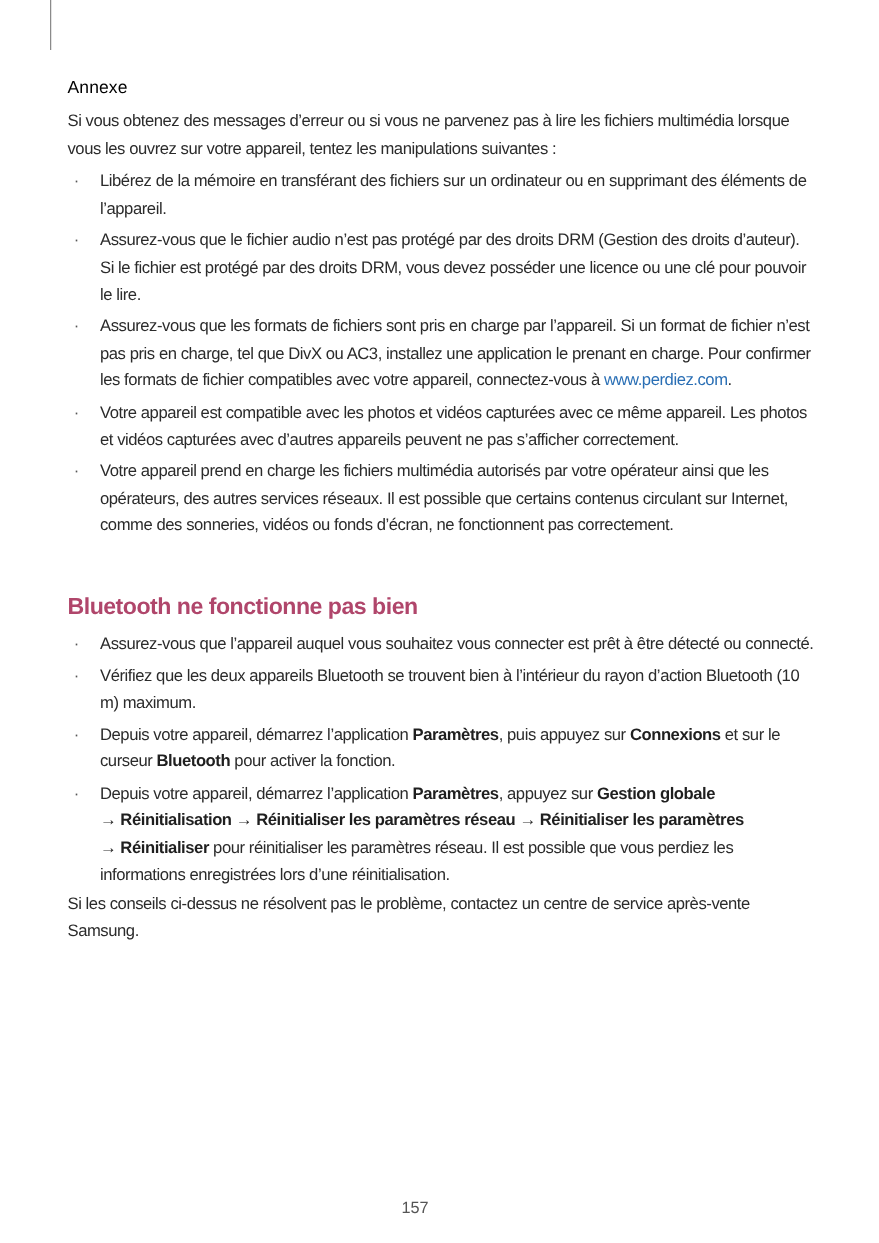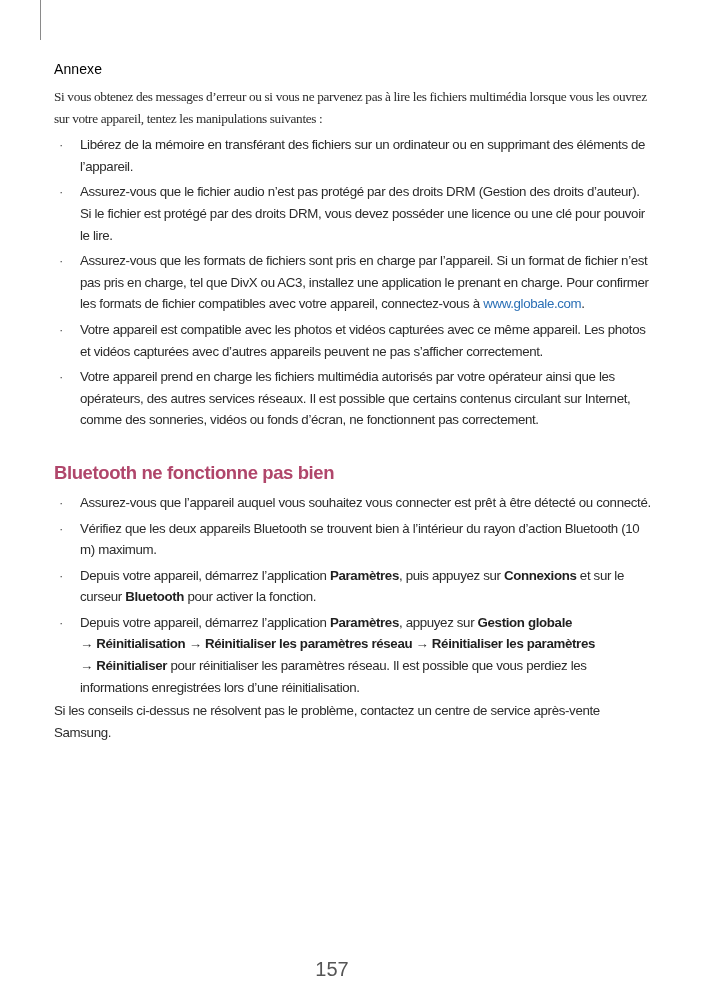--- a/index.html
+++ b/index.html
@@ -8,44 +8,44 @@
       font-family: "Liberation Sans", sans-serif; color: #2b2b2b;
     }
     .rule-v { position: absolute; left: 40px; top: 0; width: 1px; height: 40px; background: #8a8a8a; }
     .header { position: absolute; left: 54px; top: 25px; font-size: 14px; color: #000000; letter-spacing: 0.1px; margin-top: 36px; }
     .content { position: absolute; left: 54px; top: 80px; width: 600px; }
     h2 {
       margin: 0; font-size: 18.5px; font-weight: bold; color: #b0466b;
       letter-spacing: -0.4px; line-height: 28px;
     }
     p { margin: 0; font-size: 13.3px; line-height: 21.6px; letter-spacing: -0.35px; }
-    .intro { margin-top: 6px; font-family: Liberation Serif, serif; }
+    .intro { margin-top: 6px; }
     ul { list-style: none; margin: 5px 0 0 0; padding: 0; }
     li { position: relative; padding-left: 26px; font-size: 13.3px; line-height: 21.6px; letter-spacing: -0.35px; margin-bottom: 4px; }
     li .bullet { position: absolute; left: 5px; top: 0; color: #555; }
     a.link { color: #2a6fb5; text-decoration: none; }
     b { font-weight: bold; color: #1f1f1f; }
-    .section2 { margin-top: 28px; }
+    .section2 { margin-top: 40px; }
     .outro { margin-top: -2px; }
-    .page-num { position: absolute; left: 0; width: 664px; top: 958px; text-align: center; font-size: 20px; color: #555; }
+    .page-num { position: absolute; left: 0; width: 664px; top: 958px; text-align: center; font-size: 13px; color: #555; }
   </style>
 </head>
 <body>
 
 <div class="rule-v"></div>
 <div class="header">Annexe</div>
 
 <div class="content">
 
   <div>
     <p class="intro">Si vous obtenez des messages d’erreur ou si vous ne parvenez pas à lire les fichiers multimédia lorsque vous les ouvrez sur votre appareil, tentez les manipulations suivantes :</p>
     <ul>
       <li><span class="bullet">·</span><span>Libérez de la mémoire en transférant des fichiers sur un ordinateur ou en supprimant des éléments de l’appareil.</span></li>
       <li><span class="bullet">·</span><span>Assurez-vous que le fichier audio n’est pas protégé par des droits DRM (Gestion des droits d’auteur). Si le fichier est protégé par des droits DRM, vous devez posséder une licence ou une clé pour pouvoir le lire.</span></li>
-      <li><span class="bullet">·</span><span>Assurez-vous que les formats de fichiers sont pris en charge par l’appareil. Si un format de fichier n’est pas pris en charge, tel que DivX ou AC3, installez une application le prenant en charge. Pour confirmer les formats de fichier compatibles avec votre appareil, connectez-vous à </span><a class="link">www.globale.com</a><span>.</span></li>
+      <li><span class="bullet">·</span><span>Assurez-vous que les formats de fichiers sont pris en charge par l’appareil. Si un format de fichier n’est pas pris en charge, tel que DivX ou AC3, installez une application le prenant en charge. Pour confirmer les formats de fichier compatibles avec votre appareil, connectez-vous à </span><a class="link">www.perdiez.com</a><span>.</span></li>
       <li><span class="bullet">·</span><span>Votre appareil est compatible avec les photos et vidéos capturées avec ce même appareil. Les photos et vidéos capturées avec d’autres appareils peuvent ne pas s’afficher correctement.</span></li>
       <li><span class="bullet">·</span><span>Votre appareil prend en charge les fichiers multimédia autorisés par votre opérateur ainsi que les opérateurs, des autres services réseaux. Il est possible que certains contenus circulant sur Internet, comme des sonneries, vidéos ou fonds d’écran, ne fonctionnent pas correctement.</span></li>
     </ul>
   </div>
 
   <div class="section2">
     <h2>Bluetooth ne fonctionne pas bien</h2>
     <ul>
       <li><span class="bullet">·</span><span>Assurez-vous que l’appareil auquel vous souhaitez vous connecter est prêt à être détecté ou connecté.</span></li>
       <li><span class="bullet">·</span><span>Vérifiez que les deux appareils Bluetooth se trouvent bien à l’intérieur du rayon d’action Bluetooth (10 m) maximum.</span></li>

